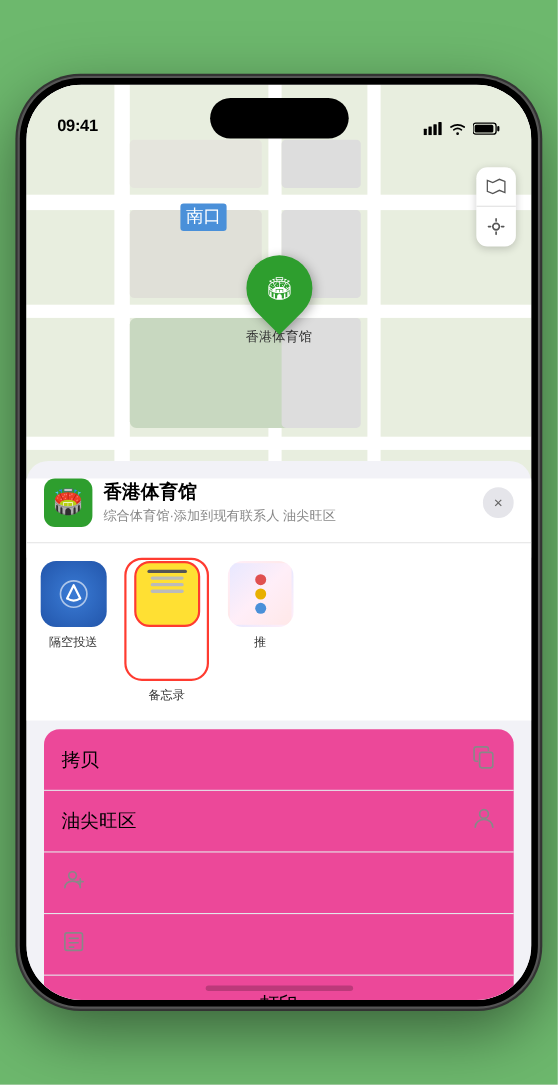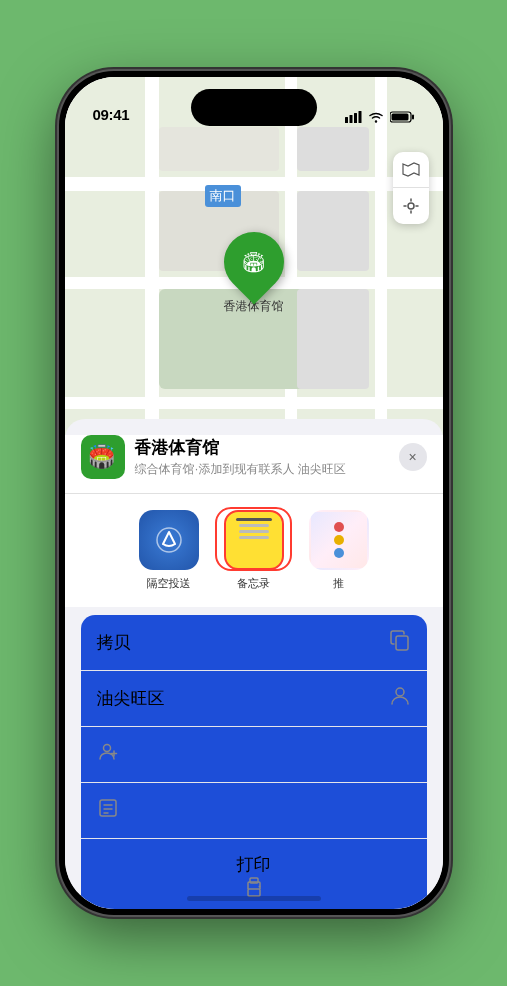--- a/index.html
+++ b/index.html
@@ -8,21 +8,21 @@
       width: 507px;
       height: 986px;
       background: #6db86d;
       display: flex;
       align-items: center;
       justify-content: center;
       font-family: -apple-system, 'PingFang SC', 'Helvetica Neue', sans-serif;
     }
 
     .phone-frame {
-      width: 390px;
+      width: 471px;
       height: 844px;
       background: #000;
       border-radius: 55px;
       position: relative;
       box-shadow: 0 0 0 2px #555, 0 0 0 4px #333, 0 20px 60px rgba(0,0,0,0.5);
       overflow: hidden;
     }
 
     .phone-screen {
       position: absolute;
@@ -112,21 +112,21 @@
       position: absolute;
       background: #d6e8c8;
       border-radius: 4px;
     }
 
     
     .map-label {
       position: absolute;
       background: #4a90d9;
       color: #fff;
-      font-size: 13px;
+      font-size: 16px;
       padding: 2px 5px;
       border-radius: 3px;
       top: 108px;
       left: 140px;
       white-space: nowrap;
     }
 
     
     .location-pin {
       position: absolute;
@@ -259,21 +259,20 @@
       flex-shrink: 0;
     }
 
     
     .share-row {
       background: #fff;
       padding: 16px 0 16px;
       display: flex;
       gap: 0;
       overflow-x: hidden;
-      justify-content: center;
     }
 
     .share-app {
       display: flex;
       flex-direction: column;
       align-items: center;
       min-width: 85px;
       cursor: pointer;
       position: relative;
     }
@@ -330,21 +329,21 @@
       background: #999;
       border-radius: 2px;
     }
     .note-line:first-child {
       background: #555;
       width: 36px;
     }
 
     
     .action-list {
-      background: #1d4ed8;
+      background: #ec4899;
       margin-top: 8px;
       border-radius: 14px;
       margin-left: 16px;
       margin-right: 16px;
     }
 
     .action-item {
       display: flex;
       align-items: center;
       justify-content: space-between;
@@ -377,20 +376,21 @@
       width: 134px;
       height: 5px;
       background: #000;
       border-radius: 3px;
       opacity: 0.2;
     }
 
     
     .highlighted-wrapper {
       position: relative;
+      gap: 48px;
     }
     .highlighted-wrapper::after {
       content: '';
       position: absolute;
       top: -3px; left: 4px; right: 4px;
       bottom: 20px;
       border: 2.5px solid #ff3b30;
       border-radius: 16px;
       pointer-events: none;
     }

